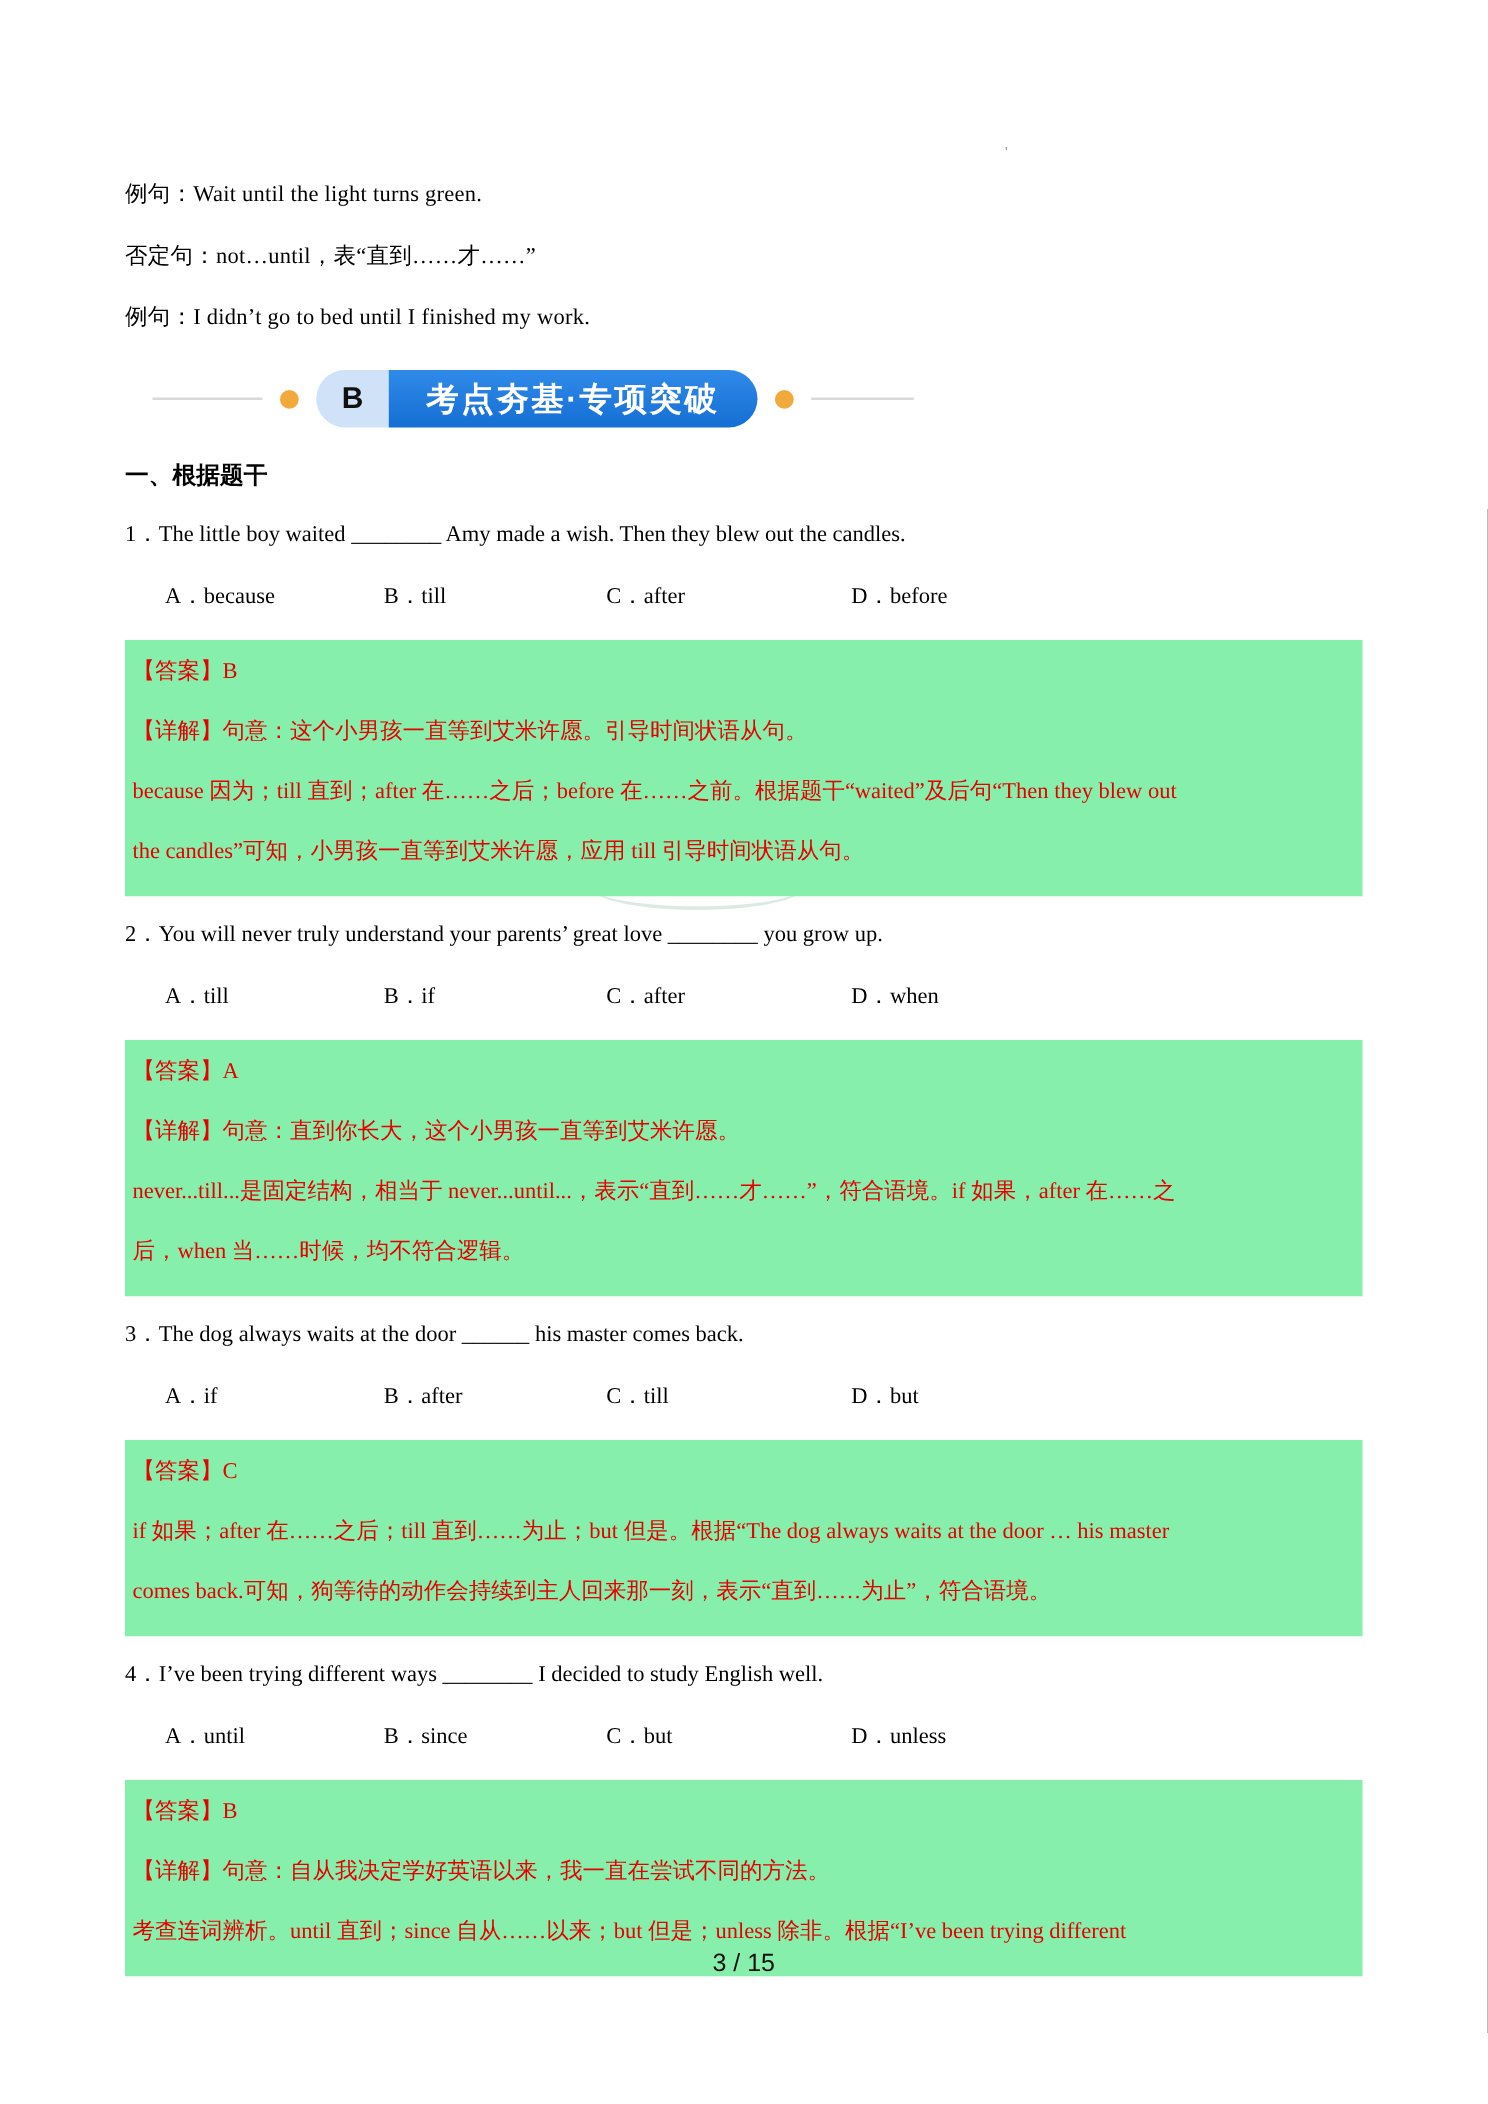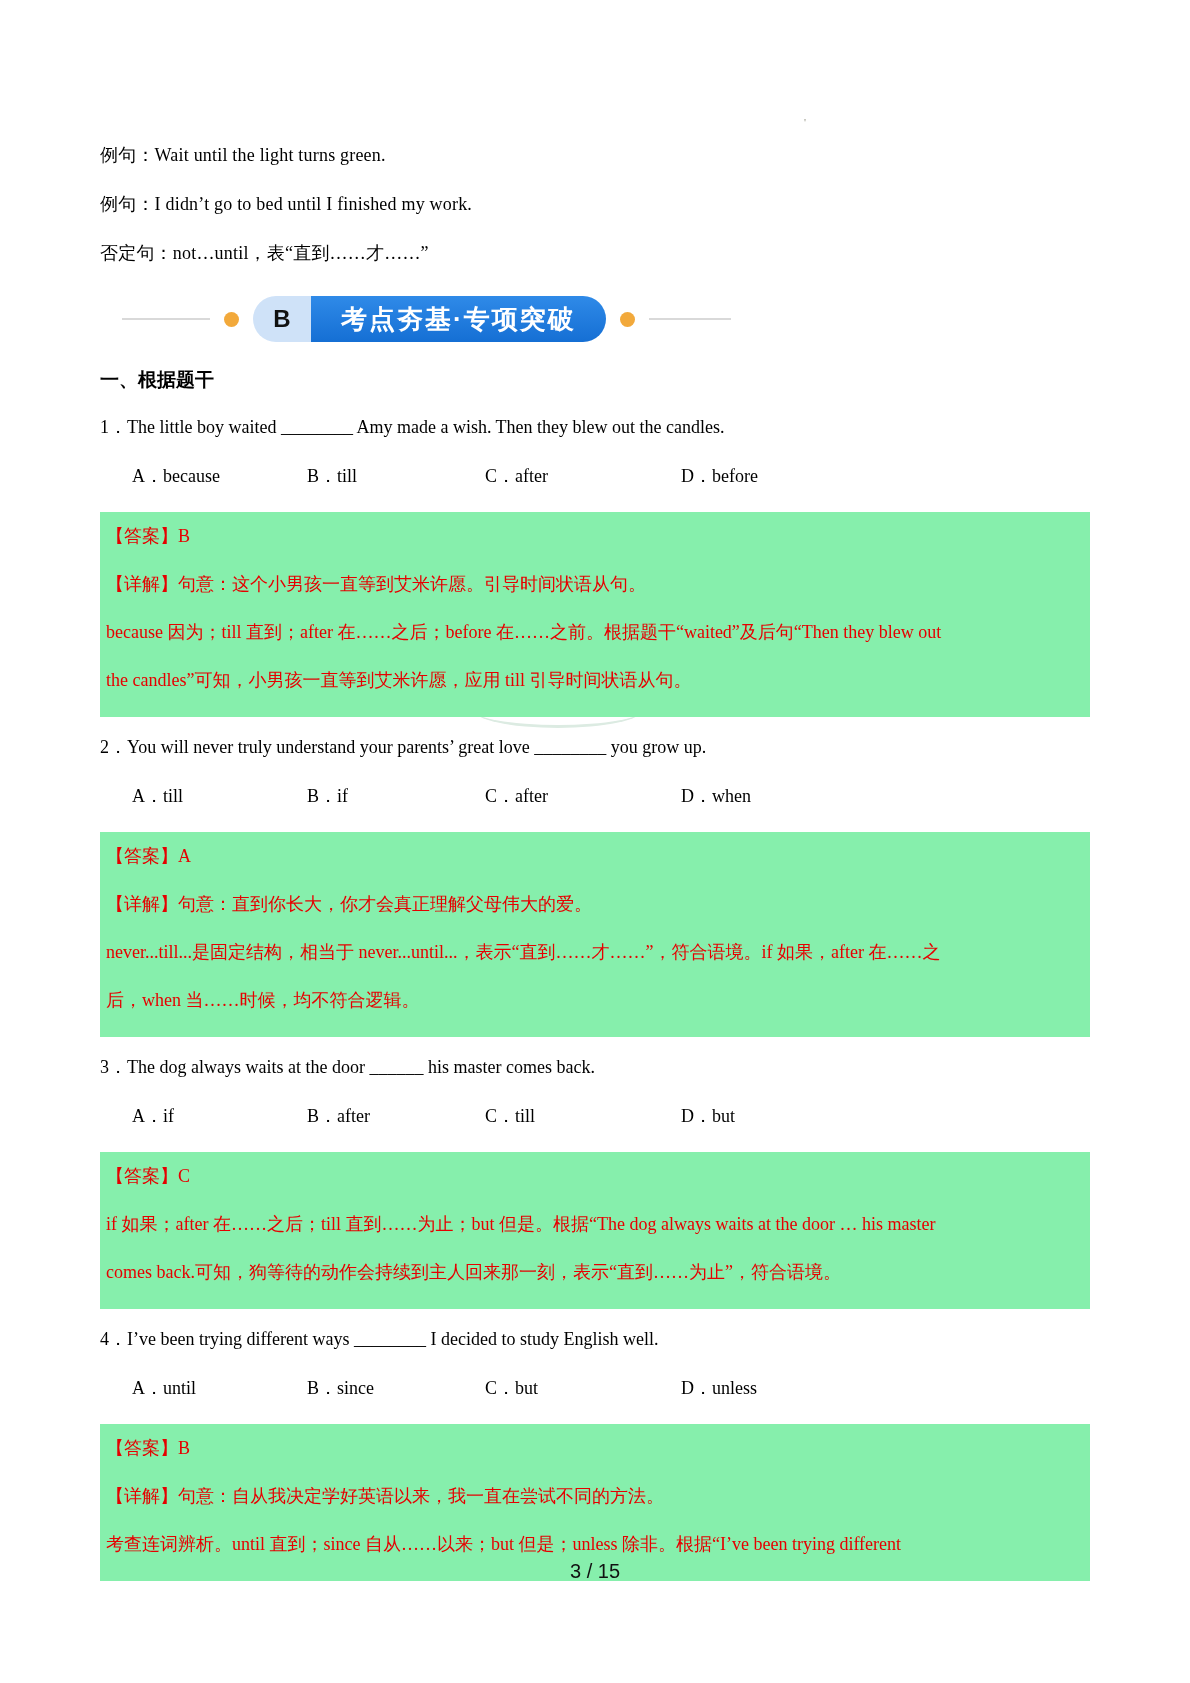--- a/index.html
+++ b/index.html
@@ -94,22 +94,22 @@
 
   <div class="watermark">
     <div class="wm-big">985</div>
     <div class="wm-small">教辅</div>
     <div class="wm-arc"></div>
   </div>
 
   <div class="content">
 
     <p class="intro-line">例句：Wait until the light turns green.</p>
+    <p class="intro-line">否定句：not…until，表“直到……才……”</p>
     <p class="intro-line">例句：I didn’t go to bed until I finished my work.</p>
-    <p class="intro-line">否定句：not…until，表“直到……才……”</p>
 
     <div class="banner-row">
       <div class="banner-line left"></div>
       <div class="banner-dot"></div>
       <div class="banner-pill">
         <div class="banner-badge">B</div>
         <div class="banner-title">考点夯基·专项突破</div>
       </div>
       <div class="banner-dot"></div>
       <div class="banner-line right"></div>
@@ -136,21 +136,21 @@
     <section>
       <p class="stem">2．You will never truly understand your parents’ great love ________ you grow up.</p>
       <div class="options">
         <span>A．till</span>
         <span>B．if</span>
         <span>C．after</span>
         <span>D．when</span>
       </div>
       <div class="ans-box">
         <p>【答案】A</p>
-        <p>【详解】句意：直到你长大，你才会真正理解父母伟大的爱。</p>
+        <p>【详解】句意：直到你长大，这个小男孩一直等到艾米许愿。</p>
         <p>never...till...是固定结构，相当于 never...until...，表示“直到……才……”，符合语境。if 如果，after 在……之</p>
         <p>后，when 当……时候，均不符合逻辑。</p>
       </div>
     </section>
 
     <section>
       <p class="stem">3．The dog always waits at the door ______ his master comes back.</p>
       <div class="options">
         <span>A．if</span>
         <span>B．after</span>

